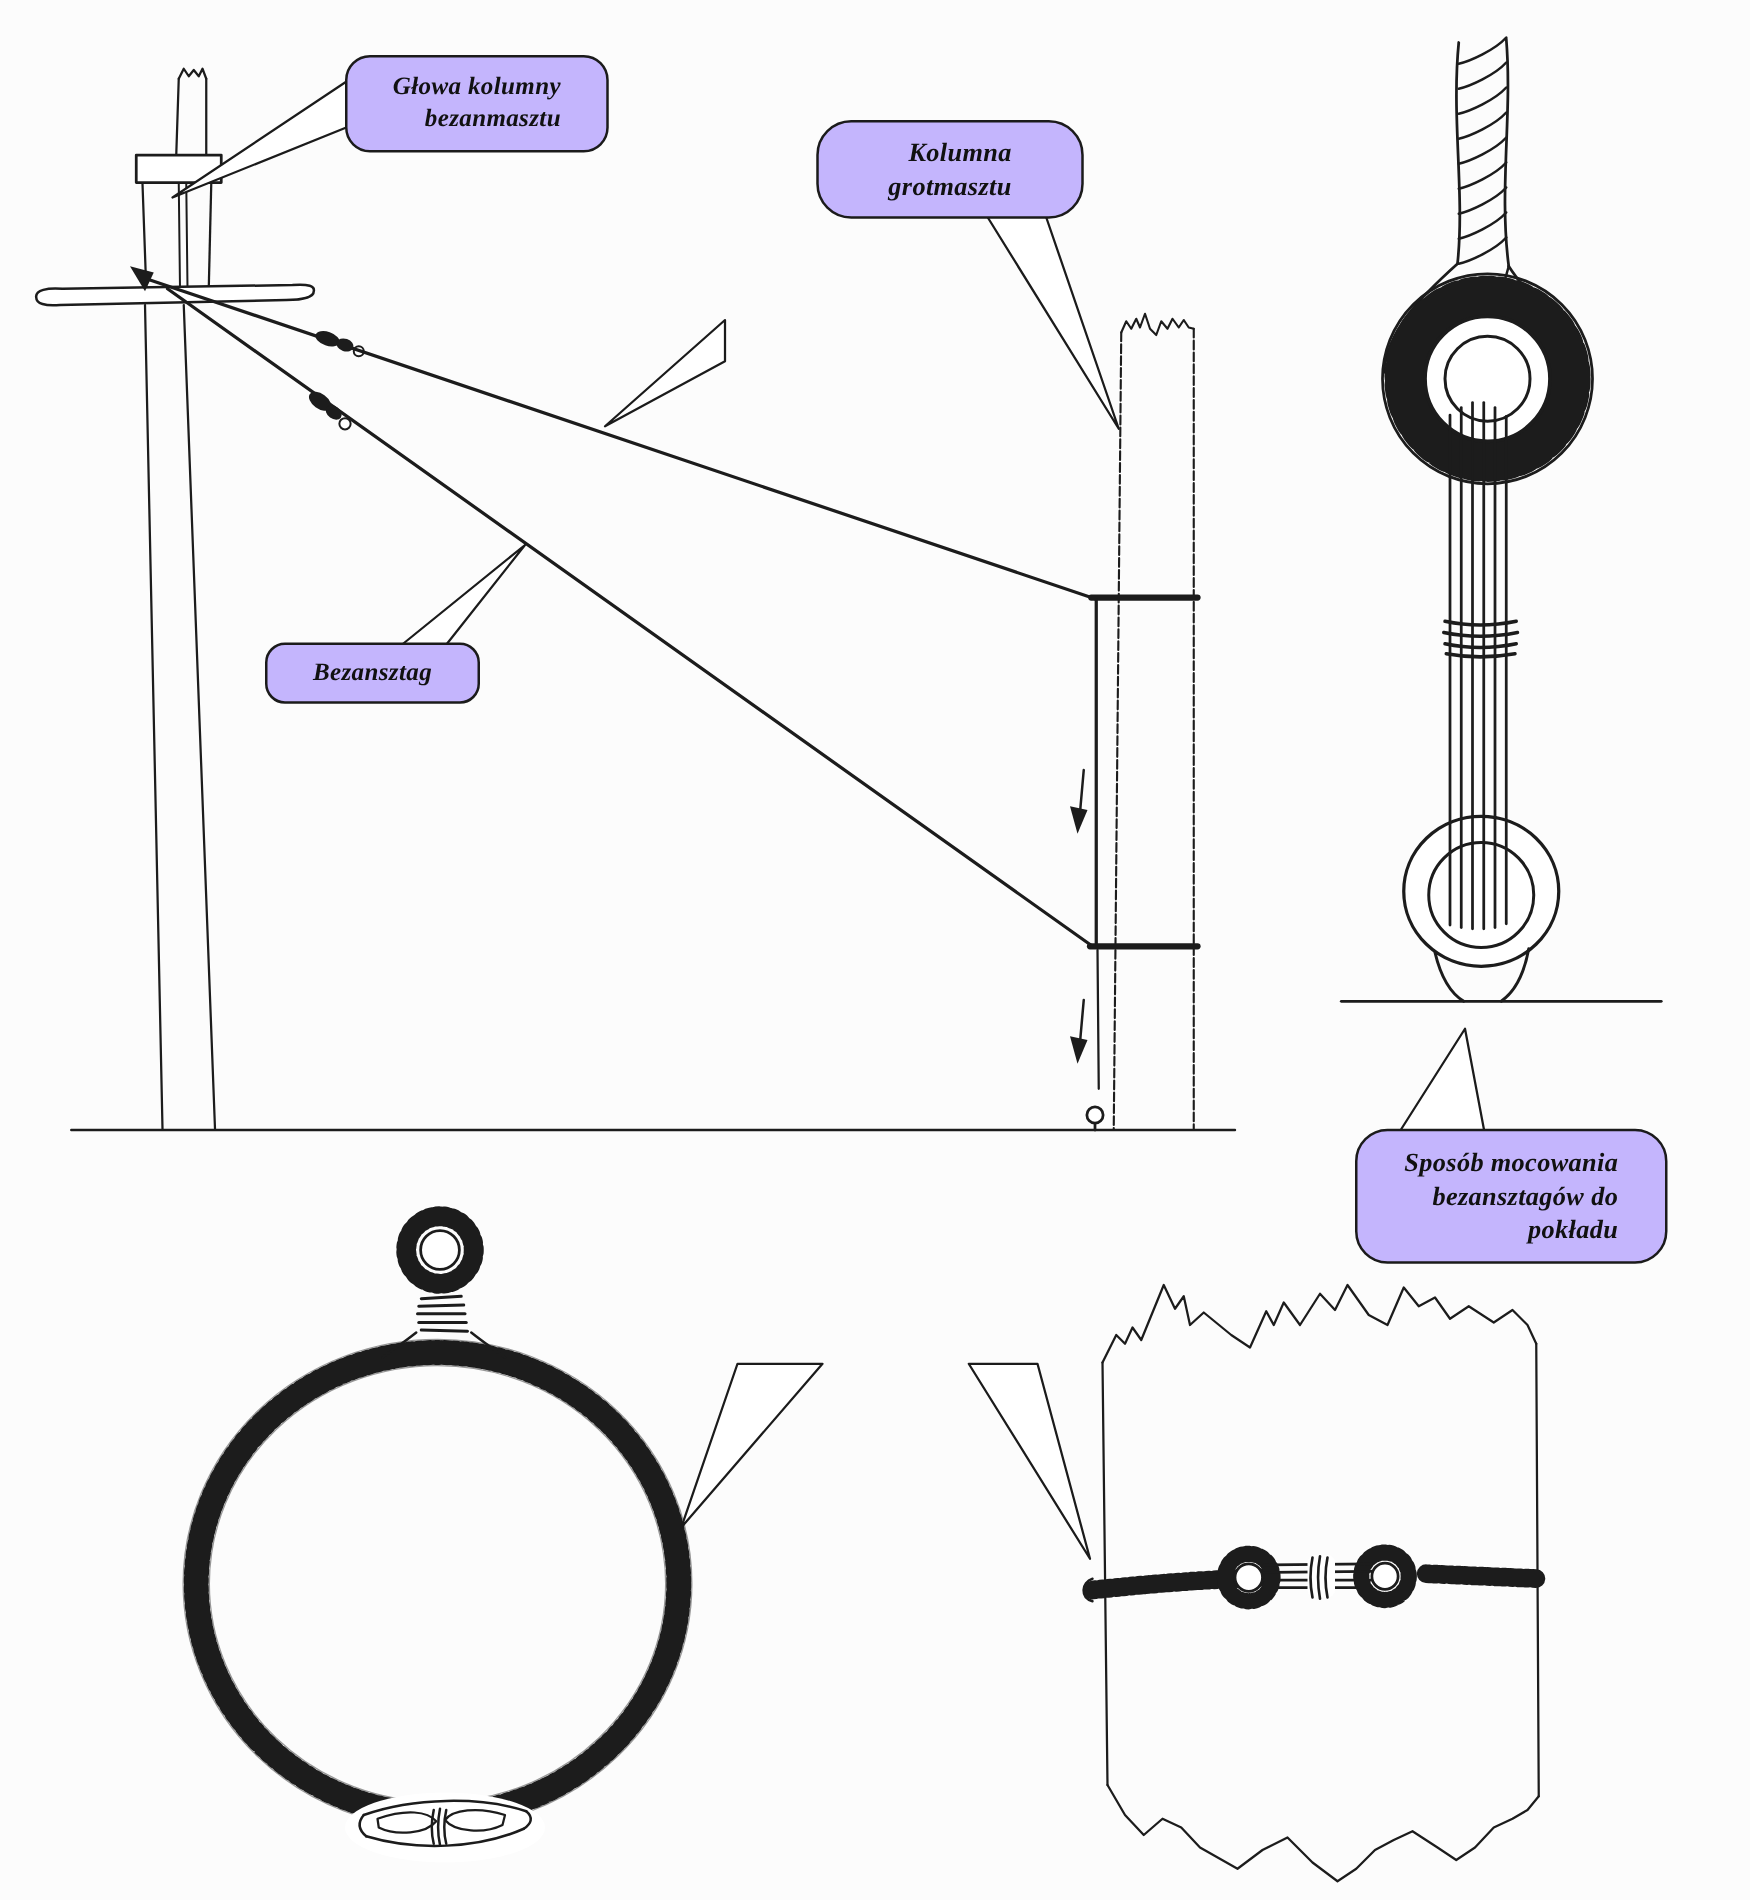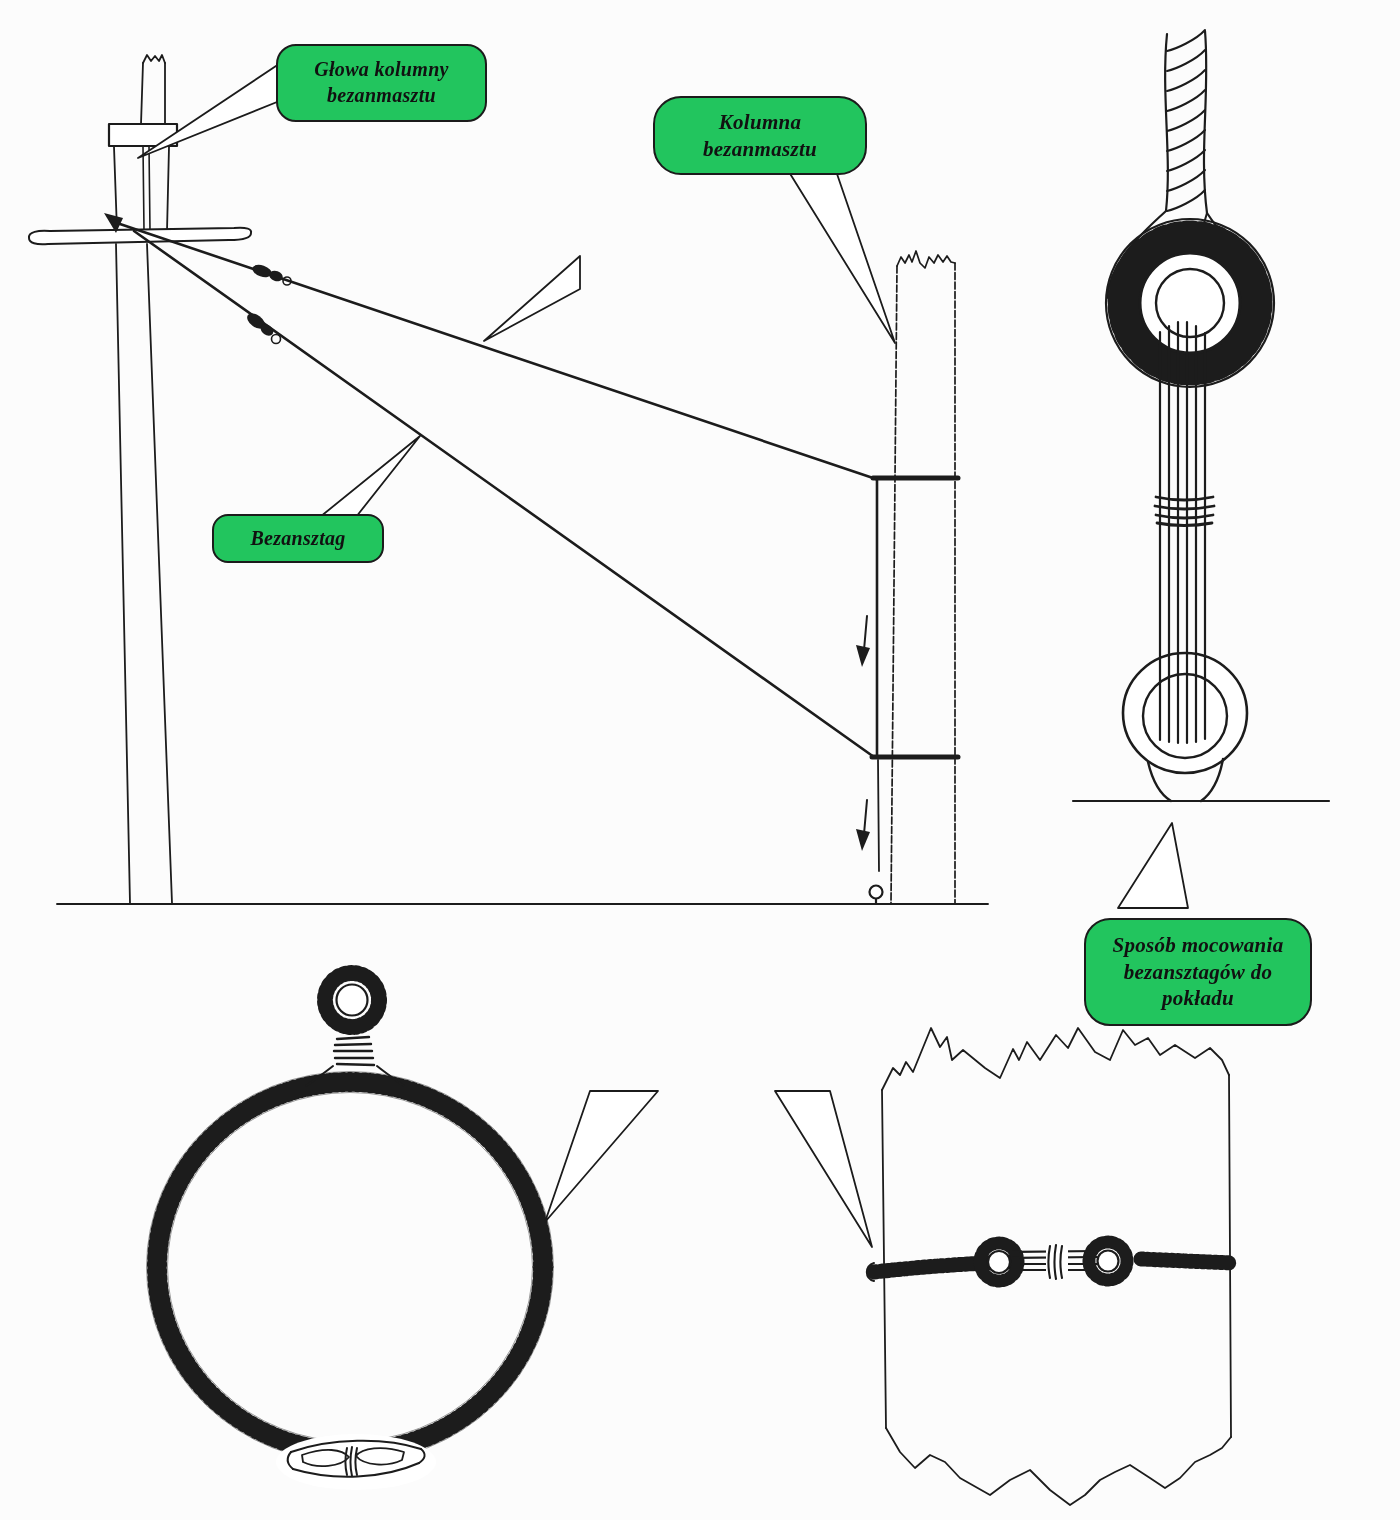--- a/index.html
+++ b/index.html
@@ -4,24 +4,24 @@
 <style>
   html,body{margin:0;padding:0;}
   body{width:1400px;height:1520px;position:relative;background:#fcfcfc;overflow:hidden;}
   #canvas{position:absolute;left:0;top:0;width:1400px;height:1520px;}
   svg{position:absolute;left:0;top:0;}
   .ln{fill:none;stroke:#1c1c1c;stroke-linecap:round;stroke-linejoin:round;}
   .fillink{fill:#1c1c1c;stroke:none;}
   .white{fill:#ffffff;}
   .callout{
     position:absolute;
-    background:#22c55e;
+    background:#c4b5fd;
     border:2.6px solid #1b1b1b;
     display:flex;align-items:center;justify-content:center;
-    text-align:center;
+    text-align:right;
     font-family:"Liberation Serif","DejaVu Serif",serif;
     font-weight:bold;font-style:italic;
     color:#111;
     white-space:pre-line;
     line-height:1.28;
     letter-spacing:0.3px;
     box-sizing:border-box;
     padding:4px 8px;
   }
 </style>
@@ -200,22 +200,22 @@
     <polygon points="1118,908 1172,823 1188,908"></polygon>
     <polygon points="590,1091 545,1222 658,1091"></polygon>
     <polygon points="775,1091 872,1247 830,1091"></polygon>
   </g>
 </svg>
 
 <div class="callout" style="left:276px;top:44px;width:211px;height:78px;border-radius:20px;font-size:20px;">Głowa kolumny
 bezanmasztu</div>
 
 <div class="callout" style="left:653px;top:96px;width:214px;height:79px;border-radius:28px;font-size:21px;">Kolumna
-bezanmasztu</div>
+grotmasztu</div>
 
 
 <div class="callout" style="left:212px;top:514px;width:172px;height:49px;border-radius:16px;font-size:20px;">Bezansztag</div>
 
-<div class="callout" style="left:1084px;top:903px;width:228px;height:108px;border-radius:26px;font-size:21px;margin-top:15px;">Sposób mocowania
+<div class="callout" style="left:1084px;top:903px;width:250px;height:108px;border-radius:26px;font-size:21px;">Sposób mocowania
 bezansztagów do
 pokładu</div>
 
 </div>
 
 </body></html>

